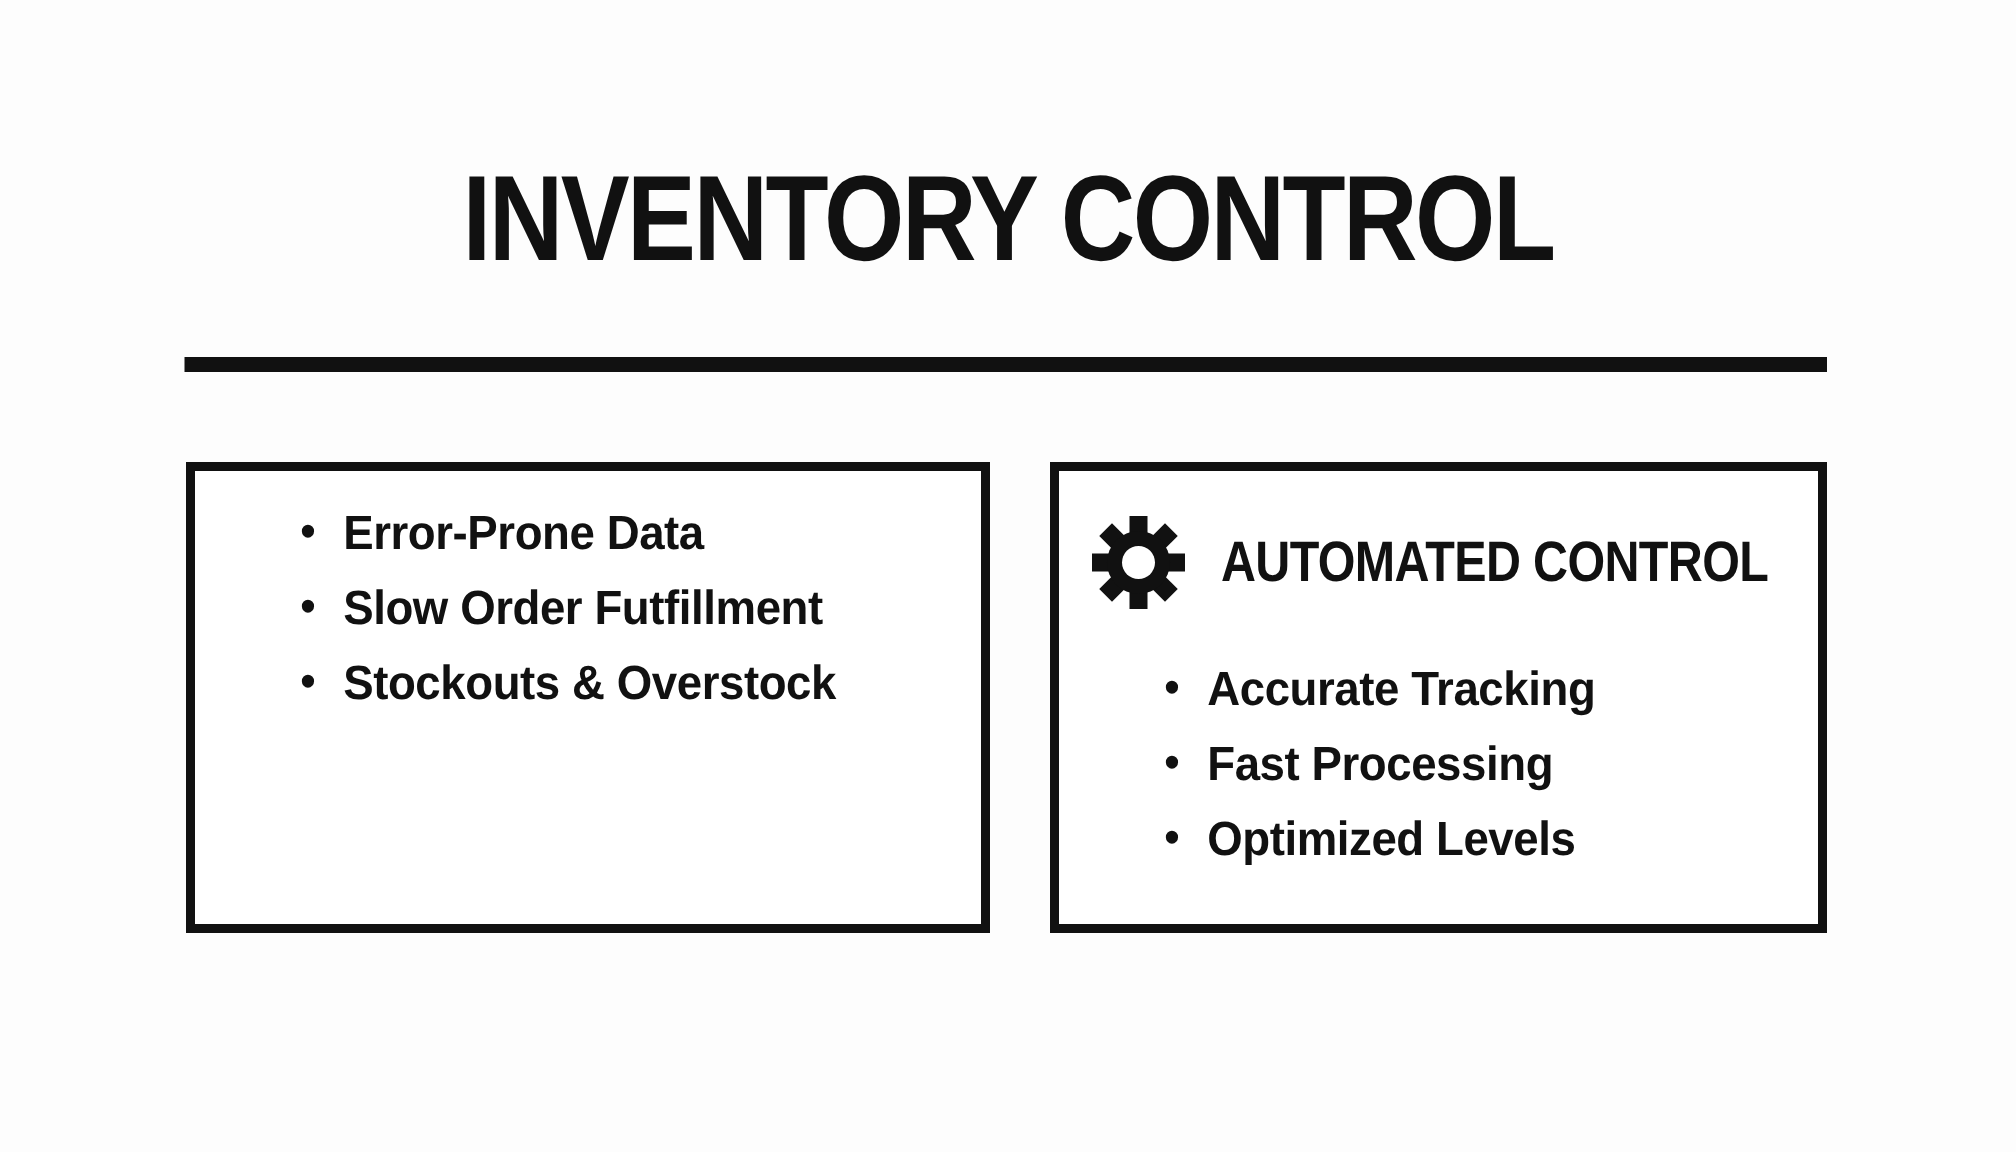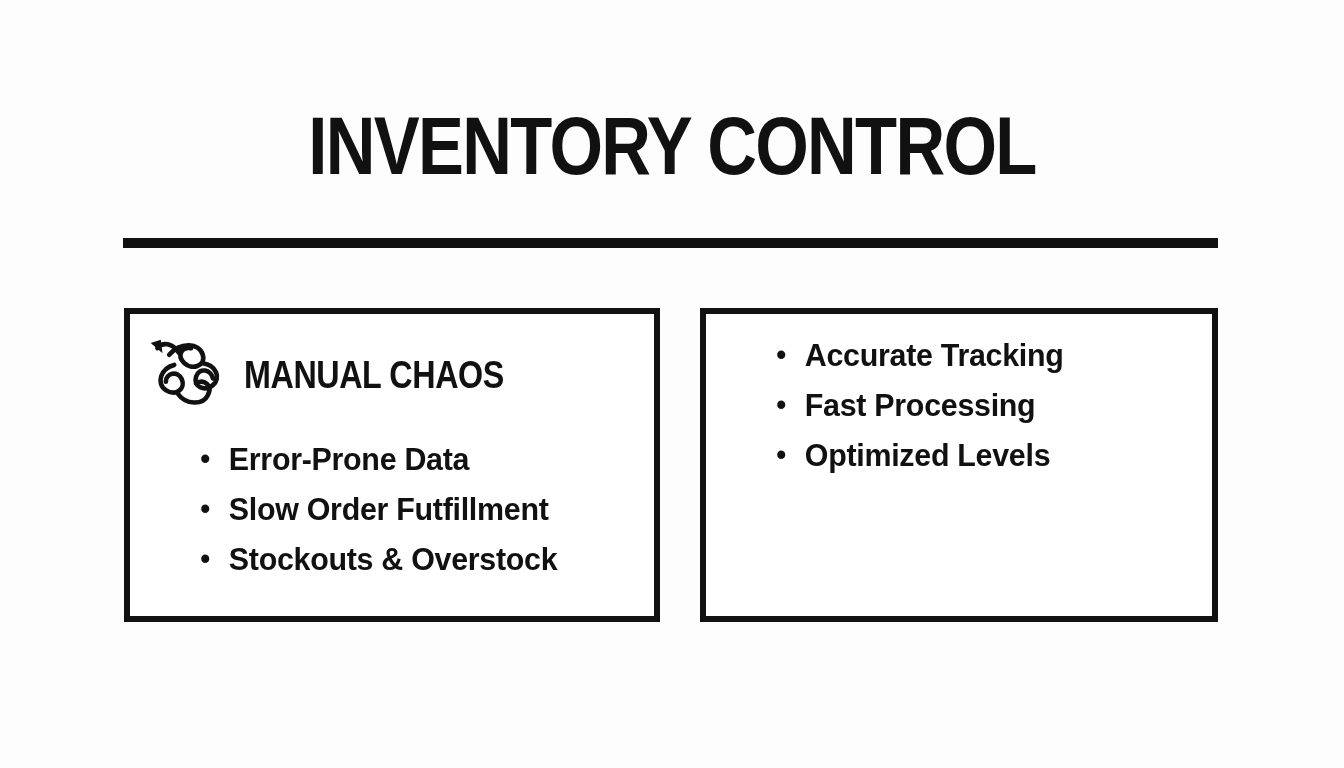--- a/index.html
+++ b/index.html
@@ -119,41 +119,49 @@
 </head>
 <body>
 
 <div class="canvas">
 
   <h1 class="title">INVENTORY CONTROL</h1>
 
   <div class="divider"></div>
 
   <section class="panel panel-manual">
-    <div class="panel-header">
-      <span class="panel-icon">
-        <svg width="84" height="82" viewBox="0 0 100 96" fill="none" stroke="#111111" stroke-width="5.5" stroke-linecap="round">
-          <path d="M30 24 C44 8 66 10 70 24 C74 38 56 42 48 34 C38 24 46 14 56 16"></path>
-          <path d="M70 34 C86 36 92 52 82 60 C72 68 58 62 62 50 C66 38 80 42 82 52"></path>
-          <path d="M36 36 C20 40 14 58 26 66 C38 74 50 64 45 53 C40 42 26 46 26 56"></path>
-          <path d="M40 70 C50 84 70 84 76 72 C82 61 72 52 62 58"></path>
-          <path d="M42 22 C34 10 22 8 16 16"></path>
-          <polygon points="8,10 22,22 20,6" fill="#111111" stroke="none"></polygon>
-        </svg>
-      </span>
-      <h2 class="panel-heading">MANUAL CHAOS</h2>
-    </div>
     <ul class="bullet-list">
       <li>Error-Prone Data</li>
       <li>Slow Order Futfillment</li>
       <li>Stockouts &amp; Overstock</li>
     </ul>
   </section>
 
   <section class="panel panel-auto">
+    <div class="panel-header">
+      <span class="panel-icon">
+        <svg width="64" height="64" viewBox="0 0 64 64">
+          <g fill="#111111">
+            <g>
+              <rect x="26" y="1" width="12" height="13"></rect>
+              <rect x="26" y="1" width="12" height="13" transform="rotate(45 32 32)"></rect>
+              <rect x="26" y="1" width="12" height="13" transform="rotate(90 32 32)"></rect>
+              <rect x="26" y="1" width="12" height="13" transform="rotate(135 32 32)"></rect>
+              <rect x="26" y="1" width="12" height="13" transform="rotate(180 32 32)"></rect>
+              <rect x="26" y="1" width="12" height="13" transform="rotate(225 32 32)"></rect>
+              <rect x="26" y="1" width="12" height="13" transform="rotate(270 32 32)"></rect>
+              <rect x="26" y="1" width="12" height="13" transform="rotate(315 32 32)"></rect>
+            </g>
+            <circle cx="32" cy="32" r="21"></circle>
+            <circle cx="32" cy="32" r="11" fill="#ffffff"></circle>
+          </g>
+        </svg>
+      </span>
+      <h2 class="panel-heading">AUTOMATED CONTROL</h2>
+    </div>
     <ul class="bullet-list">
       <li>Accurate Tracking</li>
       <li>Fast Processing</li>
       <li>Optimized Levels</li>
     </ul>
   </section>
 
 </div>
 
 </body></html>

